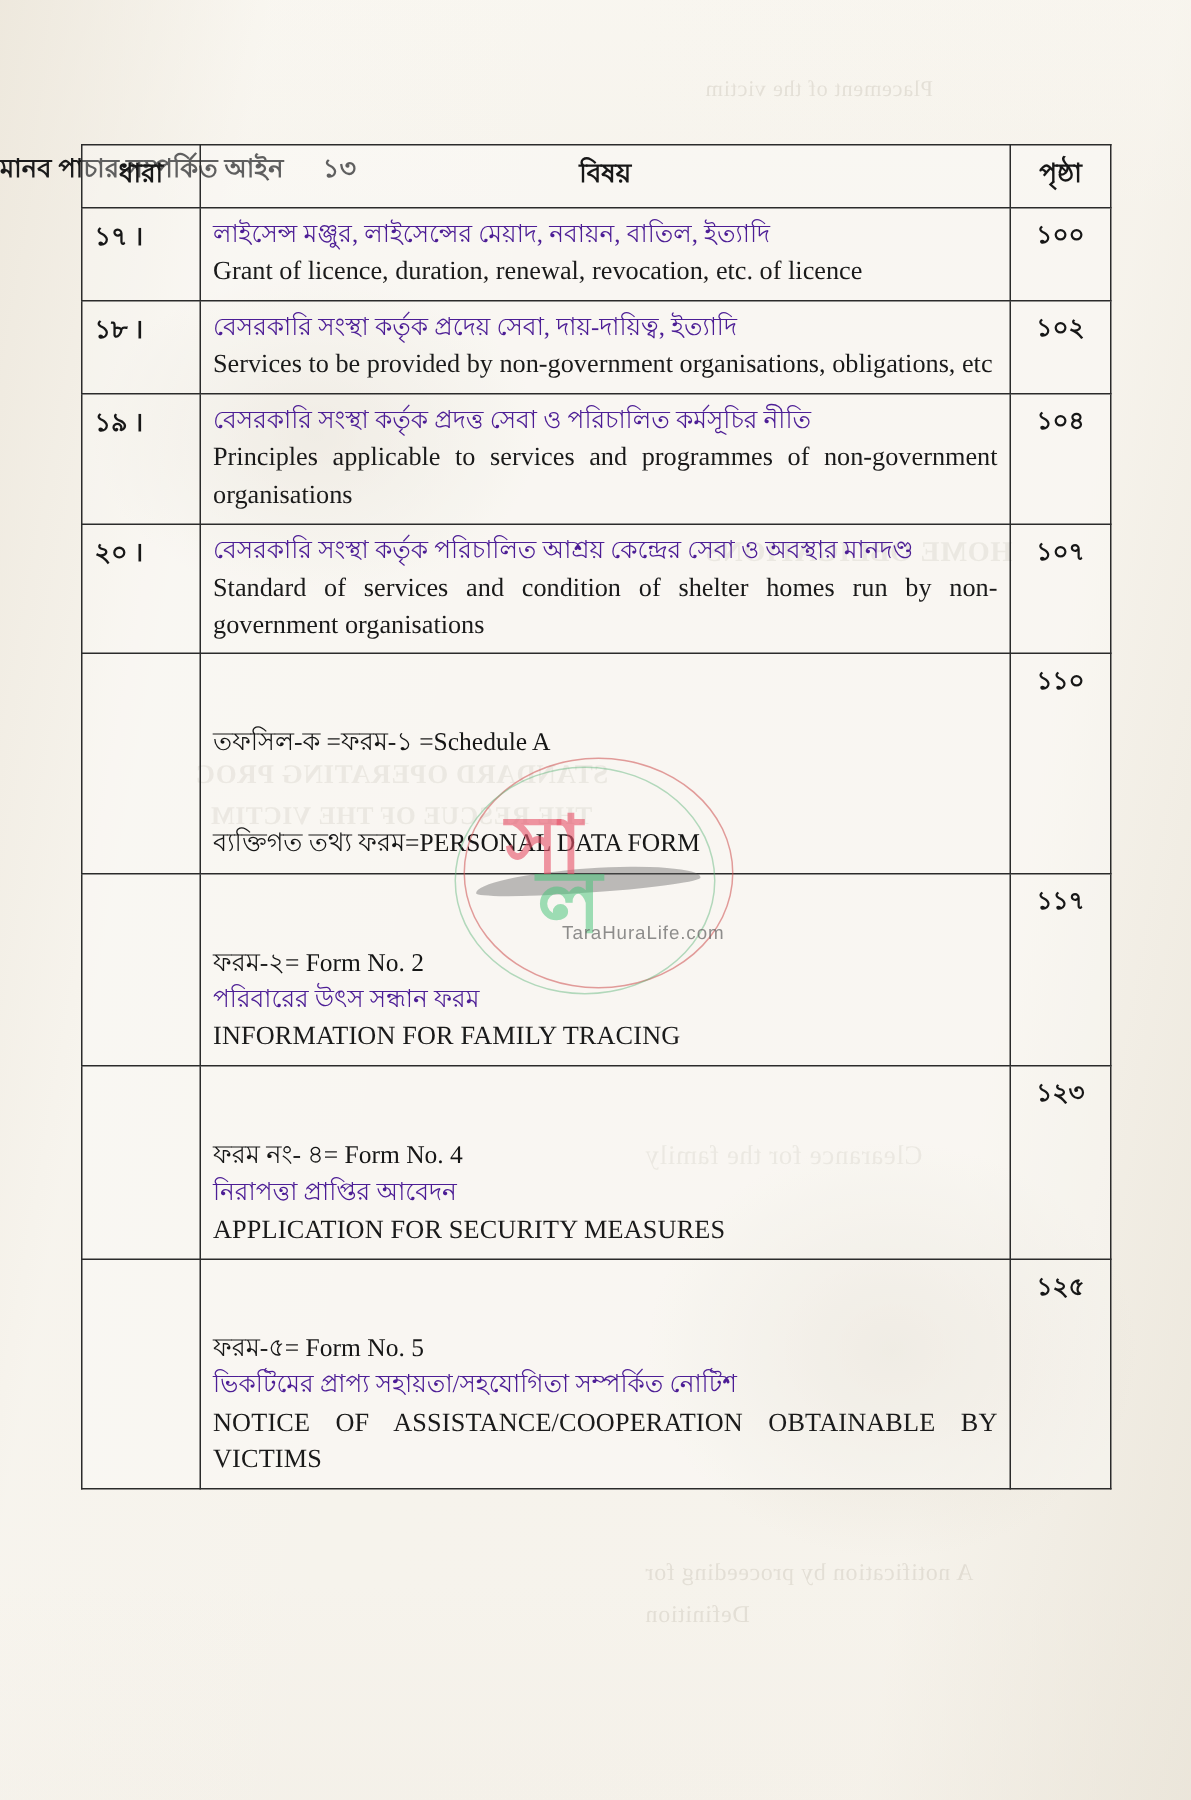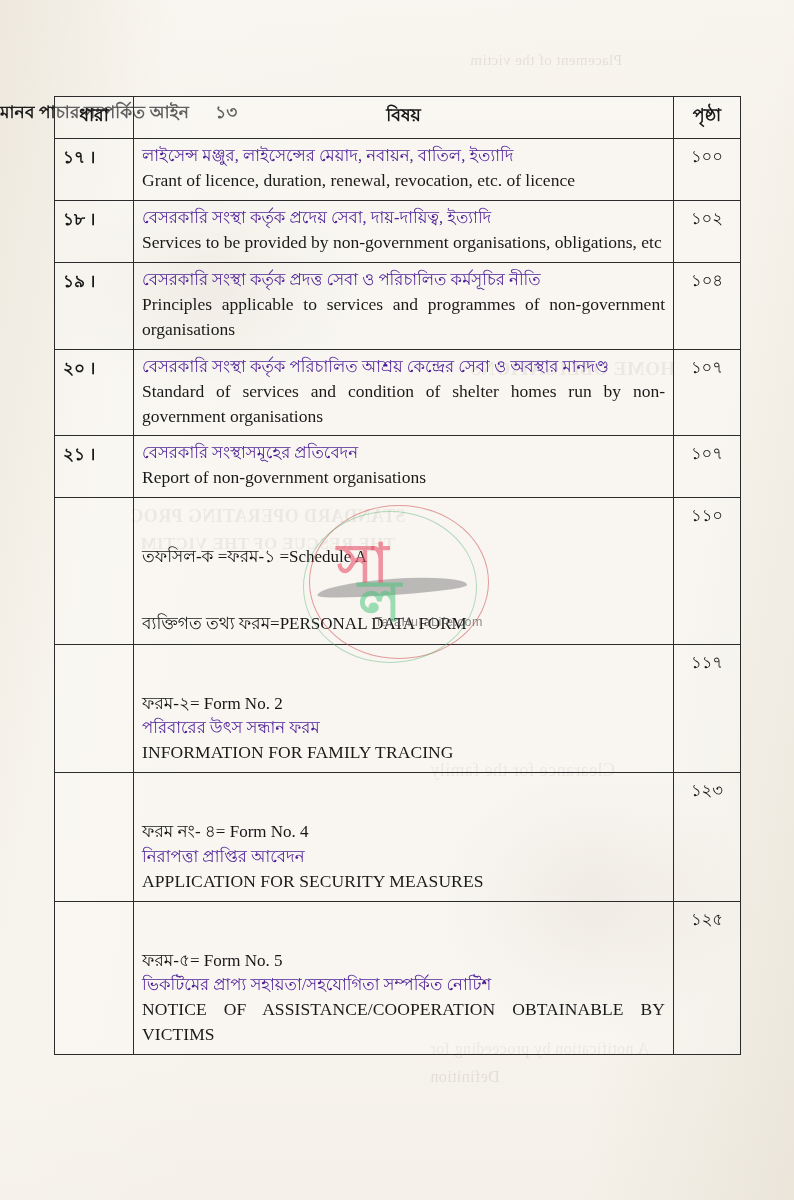--- a/index.html
+++ b/index.html
@@ -86,21 +86,21 @@
   td.sec {
     text-align: left;
     font-size: 17px;
     font-weight: bold;
     white-space: nowrap;
     padding-top: 8px;
   }
   td.pg {
     text-align: center;
     font-size: 16.5px;
-    font-weight: normal;
+    font-weight: bold;
     white-space: nowrap;
     padding-top: 8px;
   }
   td.sub { padding-right: 9px; }
 
   .bn {
     font-size: 16.5px;
     line-height: 1.46;
     color: #4c1d95;
     font-weight: 500;
@@ -248,28 +248,20 @@
 
     <tr>
       <td class="sec">২০ ।</td>
       <td class="sub">
         <div class="bn just">বেসরকারি সংস্থা কর্তৃক পরিচালিত আশ্রয় কেন্দ্রের সেবা ও অবস্থার মানদণ্ড</div>
         <div class="en just">Standard of services and condition of shelter homes run by non-government organisations</div>
       </td>
       <td class="pg">১০৭</td>
     </tr>
 
-    <tr>
-      <td class="sec">২১ ।</td>
-      <td class="sub">
-        <div class="bn">বেসরকারি সংস্থাসমূহের প্রতিবেদন</div>
-        <div class="en">Report of non-government organisations</div>
-      </td>
-      <td class="pg">১০৭</td>
-    </tr>
 
     <tr>
       <td class="sec"></td>
       <td class="sub">
         <div class="mix">তফসিল-ক =ফরম-১ =Schedule A</div>
         <div class="mix">ব্যক্তিগত তথ্য ফরম=PERSONAL DATA FORM</div>
       </td>
       <td class="pg">১১০</td>
     </tr>
 

